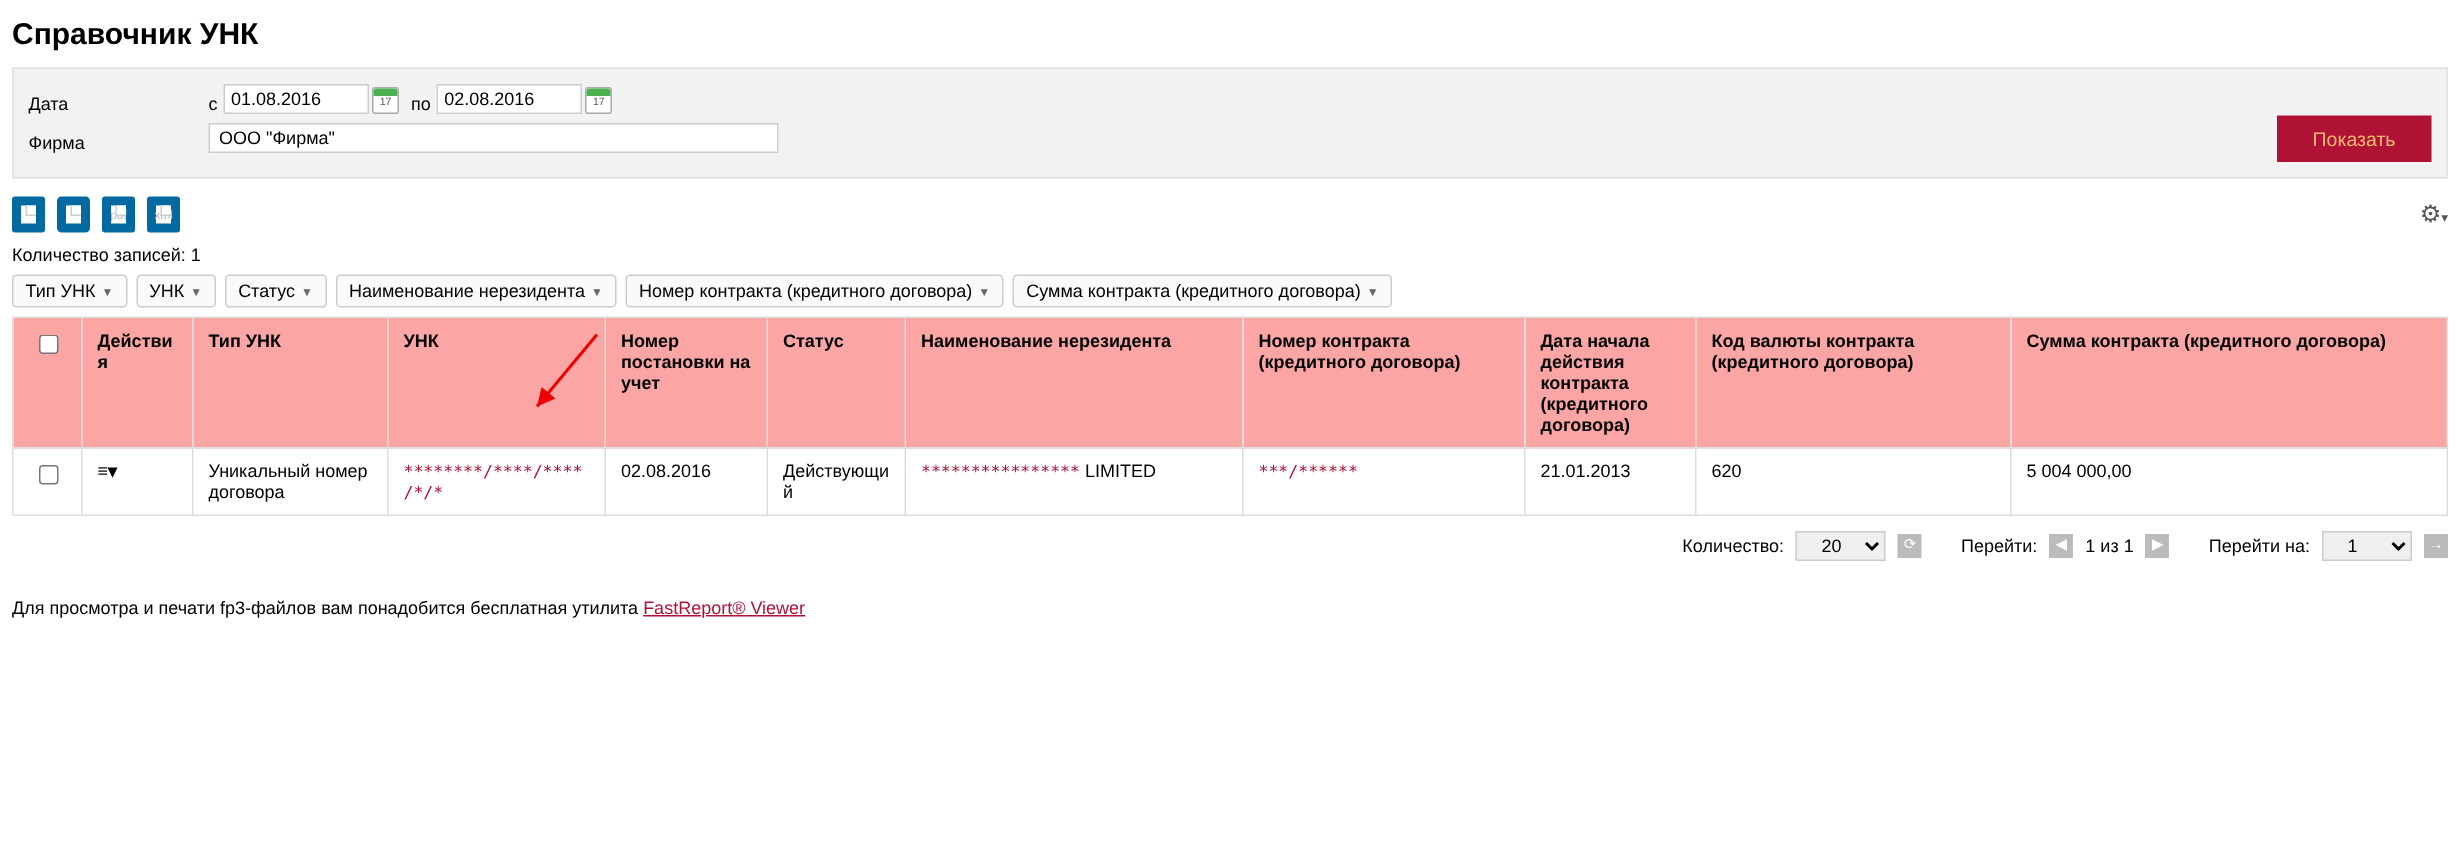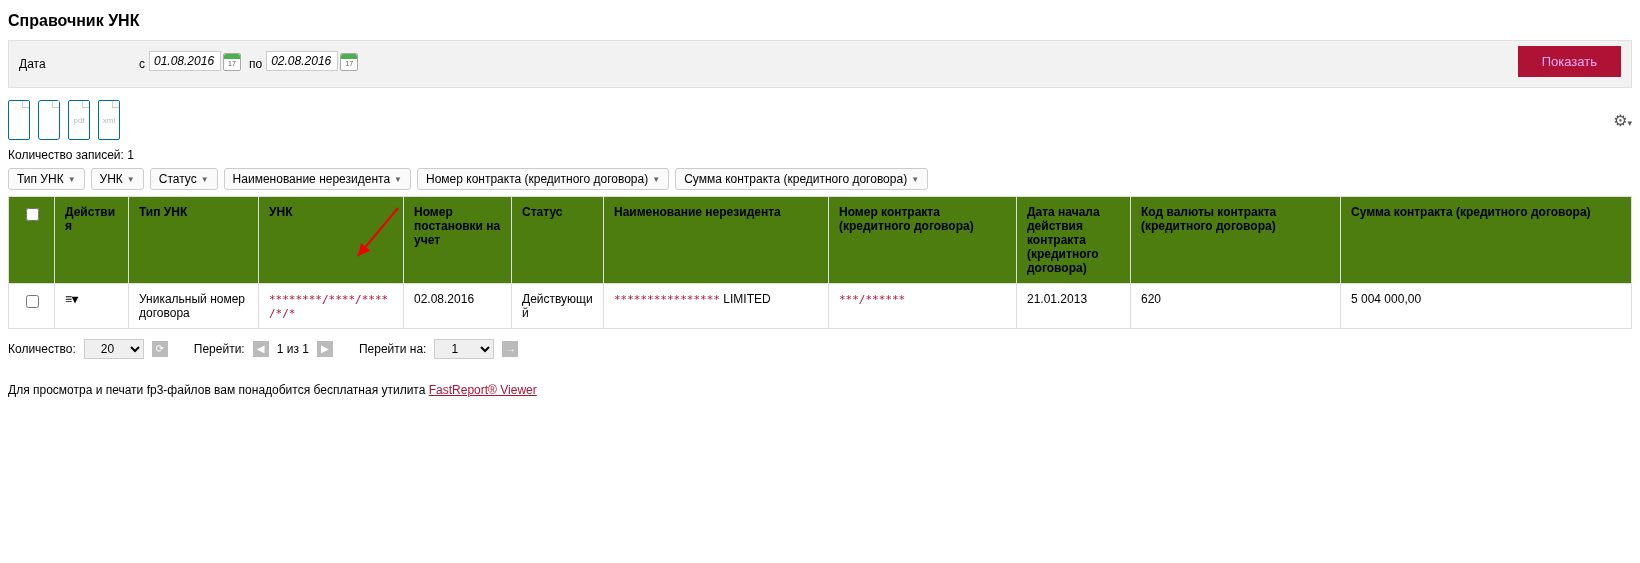--- a/index.html
+++ b/index.html
@@ -1,74 +1,78 @@
 <!DOCTYPE html>
 <html><head>
 <meta charset="utf-8">
 <style>
   * { box-sizing: border-box; }
   body { margin: 0; padding: 8px; font-family: Arial, Helvetica, sans-serif; font-size: 12px; color: #000; background: #fff; }
-  h2.page-title { font-size: 16px; font-weight: bold; margin: 4px 0 10px; }
+  h2.page-title { font-size: 20px; font-weight: bold; margin: 4px 0 10px; }
   .filter-panel { background: #f2f2f2; border: 1px solid #e0e0e0; padding: 10px; position: relative; }
   .filter-row { display: flex; align-items: flex-end; margin-bottom: 6px; }
   .filter-label { width: 120px; }
-  .date-text { border: 1px solid #ccc; padding: 2px 4px; font-size: 12px; width: 72px; font-style: italic; }
+  .date-text { border: 1px solid #ccc; padding: 2px 4px; font-size: 12px; width: 97px; }
   .cal-icon { display: inline-block; width: 18px; height: 18px; vertical-align: middle; margin: 0 4px 0 2px; border: 1px solid #aaa; border-radius: 2px; position: relative; background: #fff; }
   .cal-icon::before { content: ''; position: absolute; top:0; left:0; right:0; height:5px; background: #4caf50; border-radius: 2px 2px 0 0; }
   .cal-icon::after { content: '17'; position: absolute; top:6px; left:0; right:0; text-align: center; font-size: 7px; color:#555; }
   .firm-input { border: 1px solid #ccc; padding: 2px 6px; font-size: 12px; width: 380px; }
-  .btn-show { position: absolute; right: 10px; bottom: 10px; background: #b01235; color: #f0abfc; border: none; padding: 8px 24px; font-size: 13px; cursor: pointer; }
+  .btn-show { position: absolute; right: 10px; bottom: 10px; background: #b01235; color: #fdba74; border: none; padding: 8px 24px; font-size: 13px; cursor: pointer; }
   .toolbar-row { display: flex; justify-content: space-between; align-items: center; margin: 12px 0 8px; }
   .toolbar-left { display: flex; gap: 8px; }
-  .tb-icon { width: 22px; height: 40px; border: 1px solid #0369a1; border-radius: 2px; position: relative; display: flex; align-items: center; justify-content: center; color: #bbb; font-size: 8px; }
+  .tb-icon { width: 22px; height: 24px; border: 6px solid #0369a1; border-radius: 2px; position: relative; display: flex; align-items: center; justify-content: center; color: #bbb; font-size: 8px; }
   .tb-icon::before { content: ''; position: absolute; top:0; right:0; width:6px; height:6px; background:#fff; border-left:1px solid #ccc; border-bottom:1px solid #ccc; }
   .gear-btn { color: #555; font-size: 16px; cursor: pointer; user-select: none; }
   .records-count { margin: 6px 0; }
   .filter-chips { display: flex; gap: 6px; margin-bottom: 6px; flex-wrap: wrap; }
   .chip { border: 1px solid #ccc; border-radius: 3px; background: #fafafa; padding: 3px 8px; font-size: 12px; cursor: pointer; display: inline-flex; align-items: center; gap: 4px; }
   .chip .caret { font-size: 8px; color:#666; }
   table.data { border-collapse: collapse; width: 100%; table-layout: fixed; }
   table.data th, table.data td { border: 1px solid #ddd; padding: 8px 10px; text-align: left; vertical-align: top; font-size: 12px; word-wrap: break-word; }
-  table.data th { background: #4d7c0f; font-weight: bold; }
+  table.data th { background: #fca5a5; font-weight: bold; }
   .col-check { width: 46px; text-align: center; }
   .col-actions { width: 74px; }
   .col-type { width: 130px; }
   .col-unk { width: 145px; }
   .col-date { width: 108px; }
   .col-status { width: 92px; }
   .col-name { width: 225px; }
   .col-num { width: 188px; }
   .col-start { width: 114px; }
   .col-cur { width: 210px; }
   .col-sum { }
   .masked { color: #b01235; font-family: monospace; font-size: 11px; }
   .action-cell { text-align: center; }
   .action-glyph { font-weight: bold; cursor: pointer; }
   .arrow-anno { position: absolute; pointer-events: none; }
   .table-wrap { position: relative; }
-  .pager-row { display: flex; align-items: center; gap: 8px; margin: 10px 0; font-size: 12px; }
+  .pager-row { display: flex; align-items: center; gap: 8px; margin: 10px 0; font-size: 12px; justify-content: flex-end; }
   .pager-select { border: 1px solid #ccc; font-size: 12px; padding: 1px 12px; }
   .nav-btn { width: 16px; height: 16px; background: #bbb; color:#fff; display: inline-flex; align-items:center; justify-content:center; font-size:10px; cursor:pointer; line-height:1; }
   .footnote { margin-top: 24px; font-size: 12px; }
   .footnote a { color: #b01235; text-decoration: underline; }
 </style>
 </head>
 <body>
 
 <h2 class="page-title">Справочник УНК</h2>
 
 <div class="filter-panel">
   <div class="filter-row">
     <div class="filter-label">Дата</div>
     <span style="margin-right:4px">с</span>
     <input type="text" class="date-text" value="01.08.2016" style="">
     <span class="cal-icon"></span>
     <span style="margin:0 4px">по</span>
     <input type="text" class="date-text" value="02.08.2016" style="">
     <span class="cal-icon"></span>
+  </div>
+  <div class="filter-row">
+    <div class="filter-label">Фирма</div>
+    <input type="text" class="firm-input" value="ООО &quot;Фирма&quot;" style="">
   </div>
   <button class="btn-show">Показать</button>
 </div>
 
 <div class="toolbar-row">
   <div class="toolbar-left">
     <div class="tb-icon"></div>
     <div class="tb-icon" style="border-radius: 3px"></div>
     <div class="tb-icon">pdf</div>
     <div class="tb-icon">xml</div>

